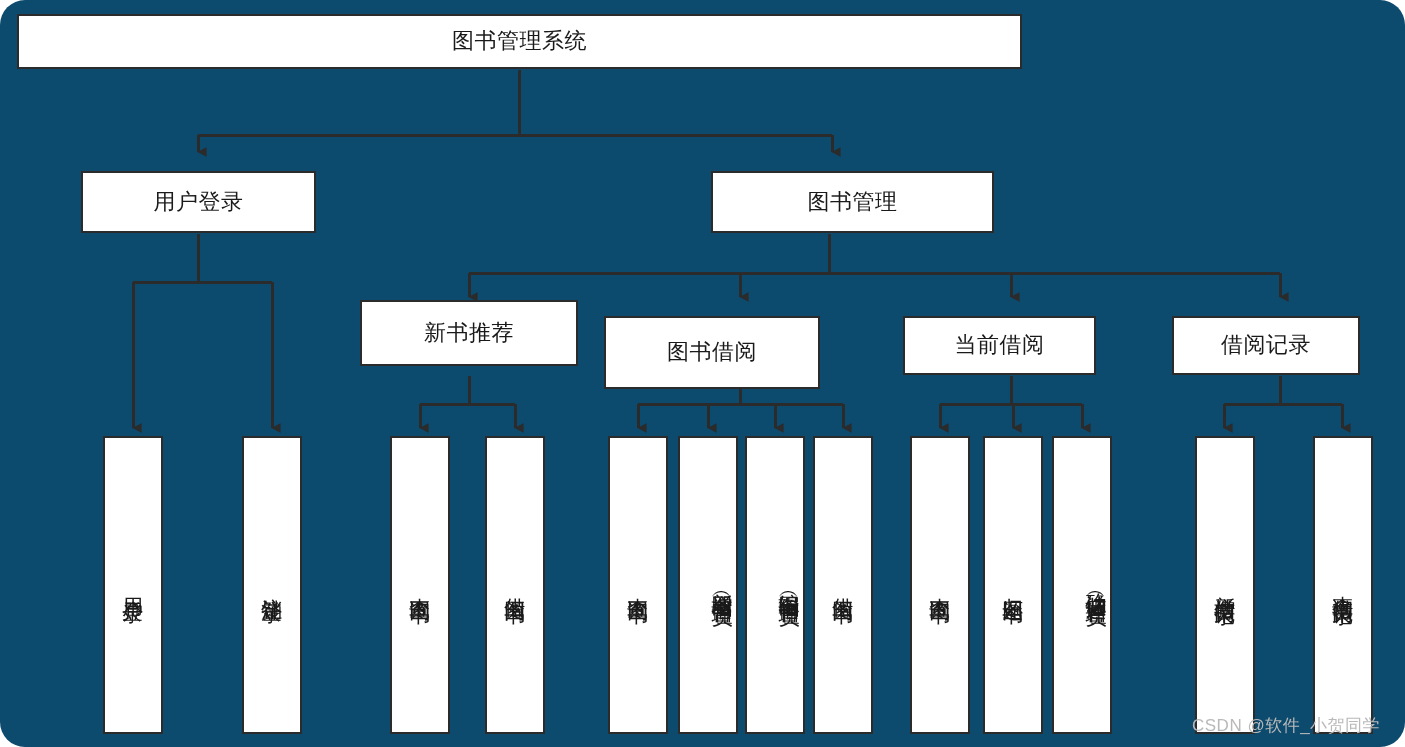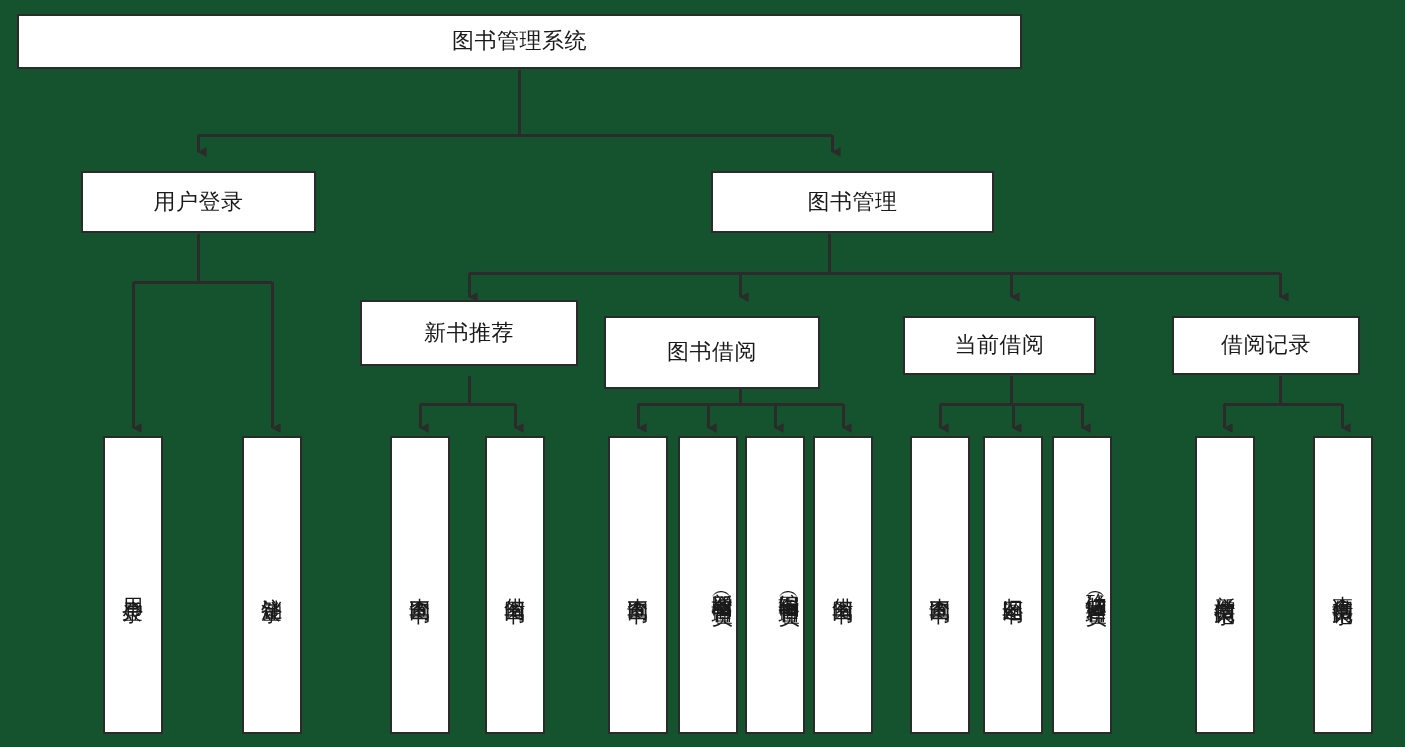--- a/index.html
+++ b/index.html
@@ -8,22 +8,23 @@
     padding: 0;
     background: #ffffff;
   }
   body {
     font-family: "Liberation Sans", "DejaVu Sans", sans-serif;
   }
   #diagram-root {
     position: relative;
     width: 1405px;
     height: 747px;
-    background: #14532d;
+    background: #0c4a6e;
     overflow: hidden;
+    border-radius: 25px;
   }
   #edge-layer {
     position: absolute;
     left: 0;
     top: 0;
     width: 1405px;
     height: 747px;
     pointer-events: none;
   }
   .node {
@@ -138,14 +139,15 @@
   <div class="node node-v align-top" style="left:745px; top:436px; width:60px; height:298px;">编辑图书（管理员）</div>
   <div class="node node-v" style="left:813px; top:436px; width:60px; height:298px;">借阅图书</div>
 
   <div class="node node-v" style="left:910px; top:436px; width:60px; height:298px;">查询图书</div>
   <div class="node node-v" style="left:983px; top:436px; width:60px; height:298px;">归还图书</div>
   <div class="node node-v align-top" style="left:1052px; top:436px; width:60px; height:298px;">确认归还（管理员）</div>
 
   <div class="node node-v" style="left:1195px; top:436px; width:60px; height:298px;">新增借阅记录</div>
   <div class="node node-v" style="left:1313px; top:436px; width:60px; height:298px;">查询借阅记录</div>
 
+  <div class="watermark" style="left:1192px; top:714px;">CSDN @软件_小贺同学</div>
 
 </div>
 
 </body></html>

